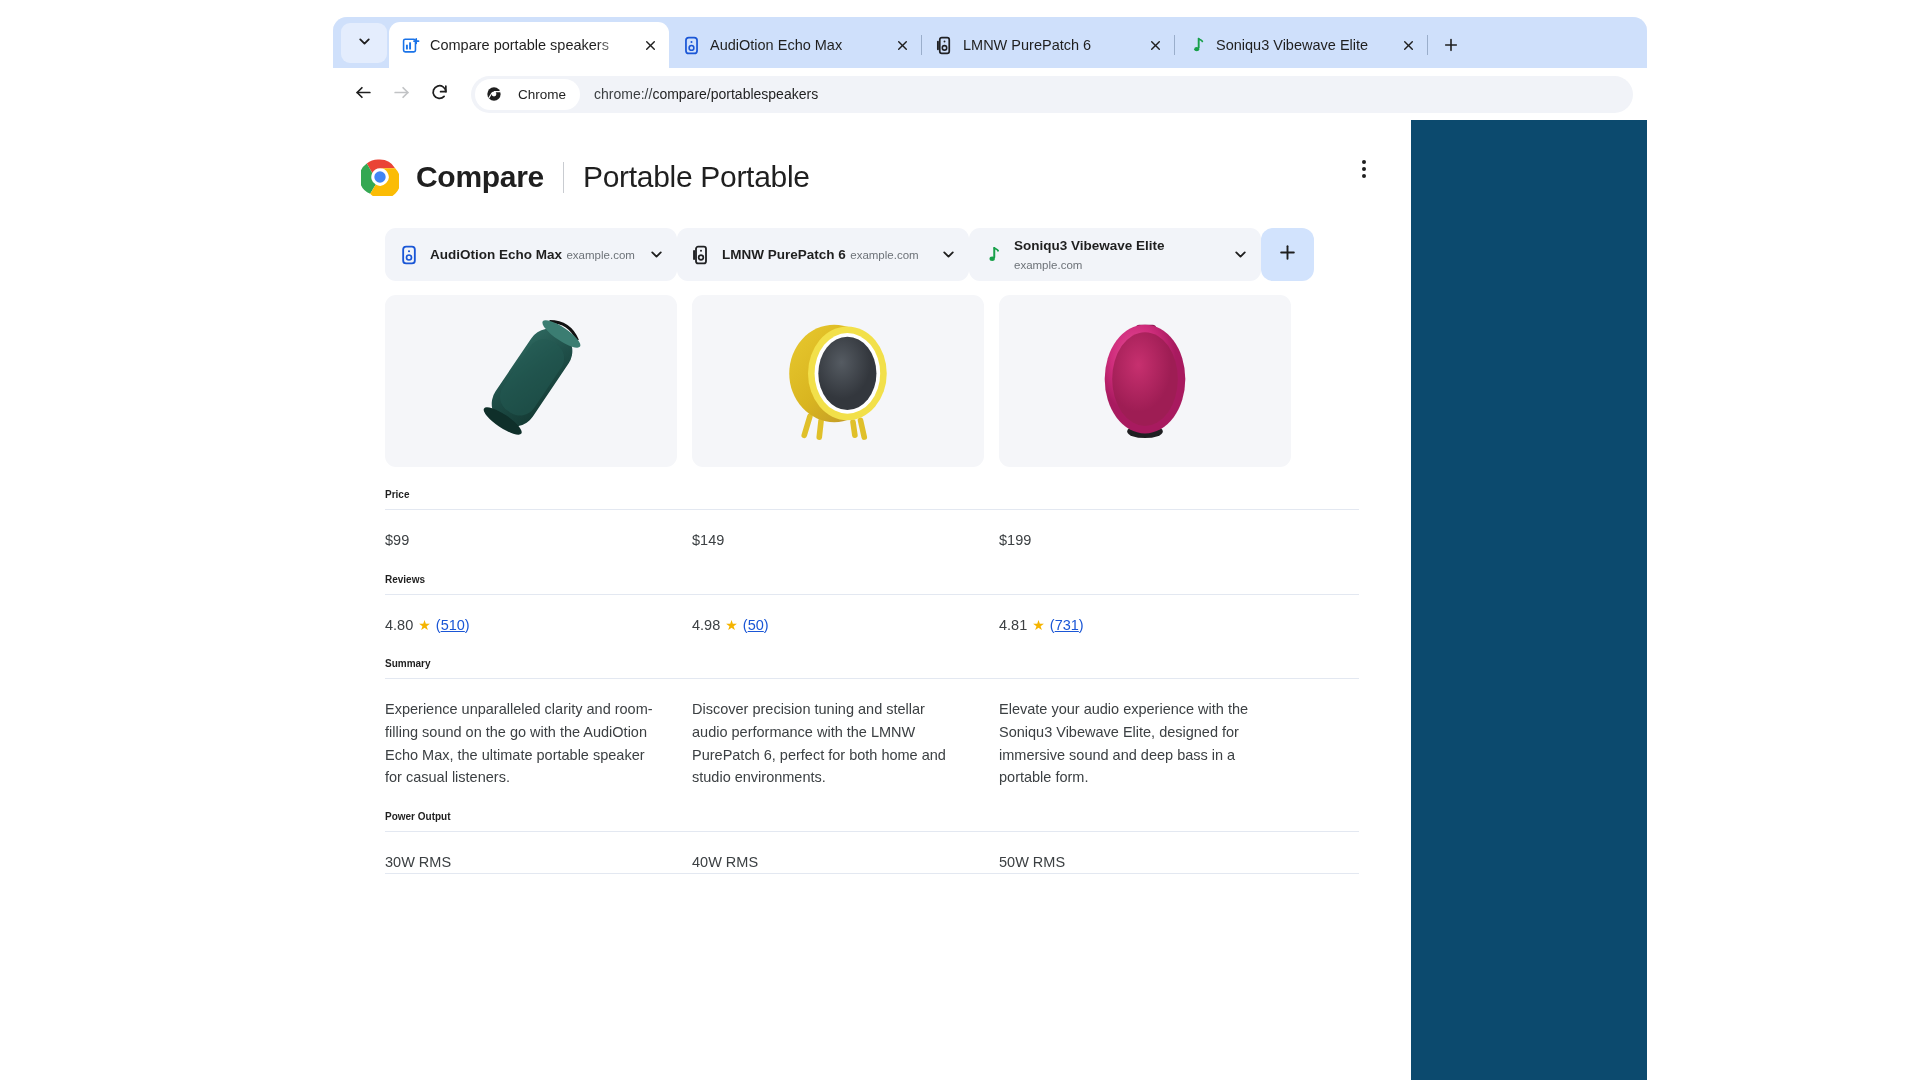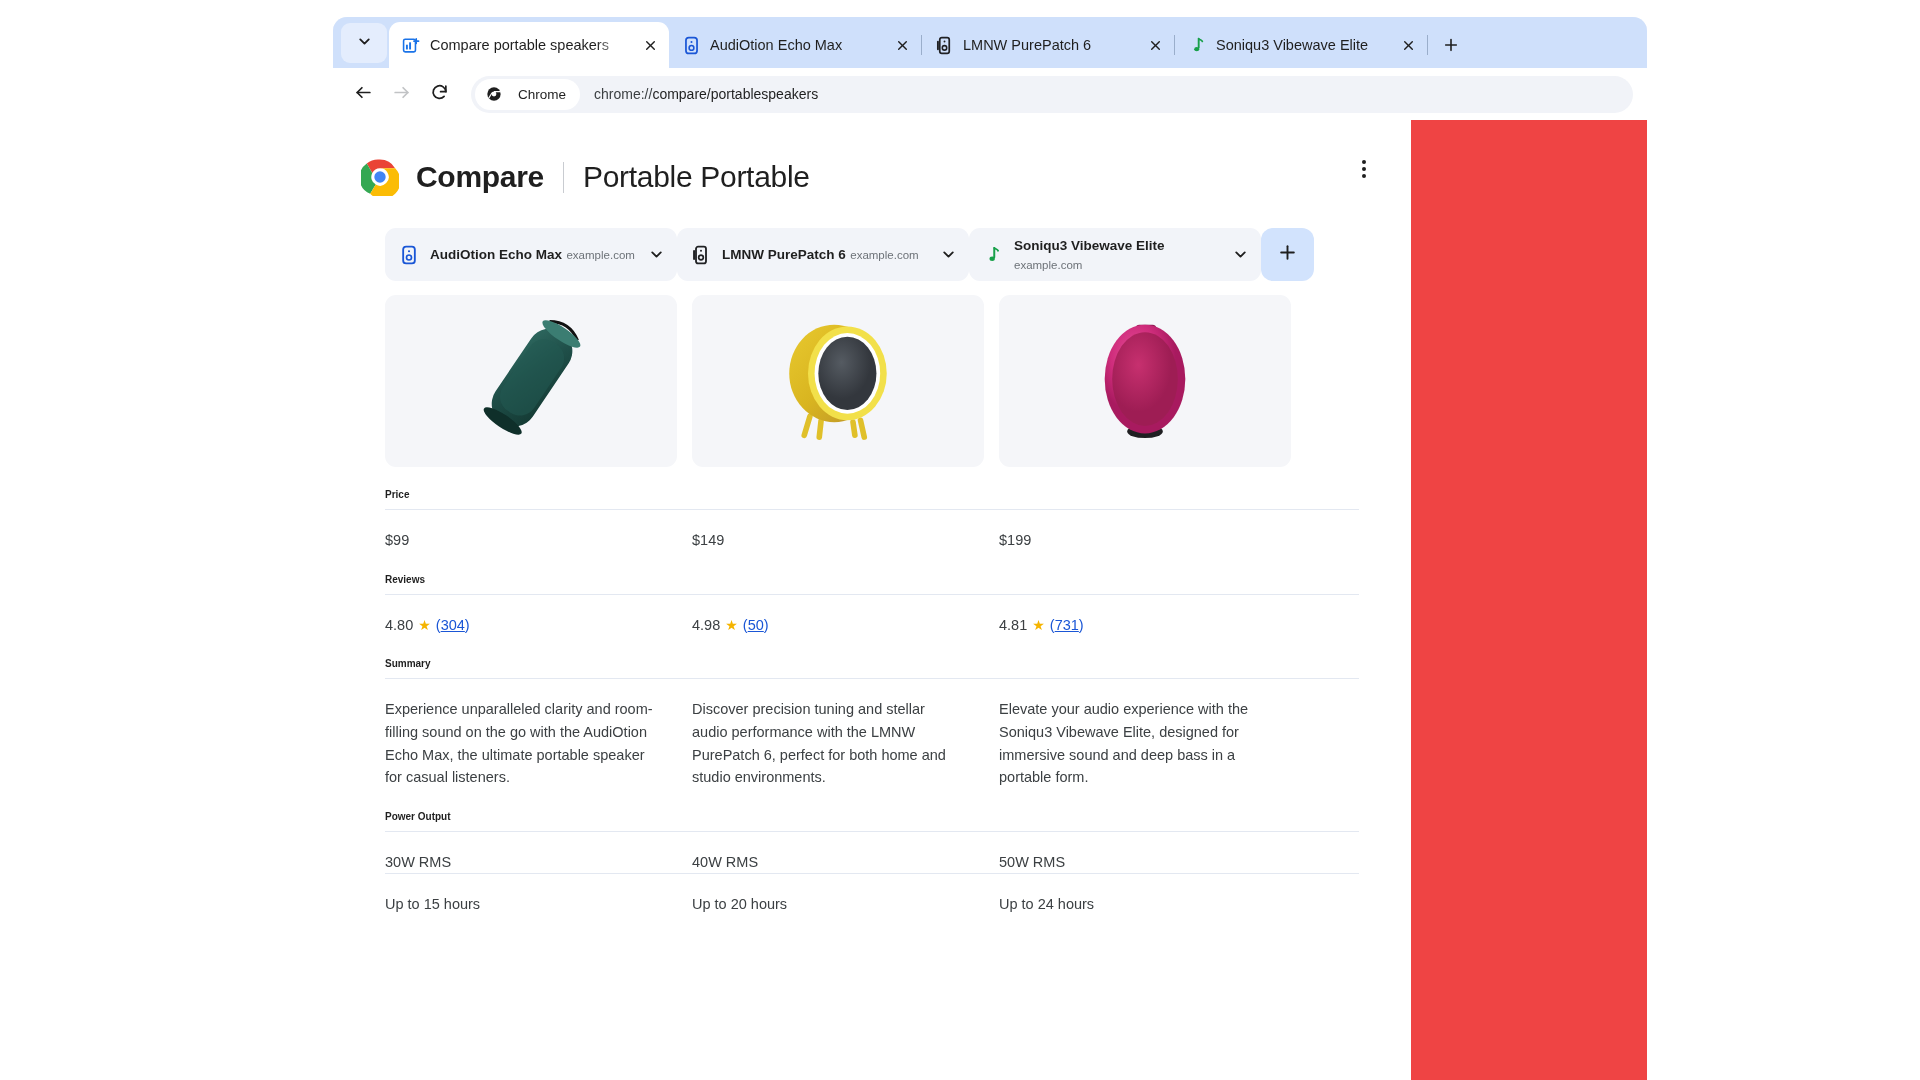--- a/index.html
+++ b/index.html
@@ -143,21 +143,21 @@
     padding-left: 14px;
     white-space: nowrap;
     overflow: hidden;
   }
   .urltext b { font-weight: 400; color:#1f1f1f; }
 
   
   .page {
     position: relative;
     height: calc(100% - 103px);
-    background: #ef4444;
+    background: #0c4a6e;
     overflow: hidden;
   }
   .pageinner {
     position: absolute;
     left: 0; top: 0;
     width: 1078px;
     min-height: 100%;
     background: #ffffff;
   }
 
@@ -617,21 +617,21 @@
           </div>
 
           <div class="spec">
             <div class="spec-label">Reviews</div>
             <div class="spec-rule"></div>
             <div class="spec-values">
               <div class="vcell">
                 <span class="rating">
                   <span>4.80</span>
                   <span class="star">★</span>
-                  <span class="cnt">(<u>304</u>)</span>
+                  <span class="cnt">(<u>510</u>)</span>
                 </span>
               </div>
               <div class="vcell">
                 <span class="rating">
                   <span>4.98</span>
                   <span class="star">★</span>
                   <span class="cnt">(<u>50</u>)</span>
                 </span>
               </div>
               <div class="vcell">
@@ -659,24 +659,19 @@
             <div class="spec-rule"></div>
             <div class="spec-values">
               <div class="vcell">30W RMS</div>
               <div class="vcell">40W RMS</div>
               <div class="vcell">50W RMS</div>
             </div>
           </div>
 
           <div class="spec">
             <div class="spec-rule"></div>
-            <div class="spec-values">
-              <div class="vcell">Up to 15 hours</div>
-              <div class="vcell">Up to 20 hours</div>
-              <div class="vcell">Up to 24 hours</div>
-            </div>
           </div>
 
         </div>
       </div>
     </div>
   </div>
 </div>
 
 </body></html>

